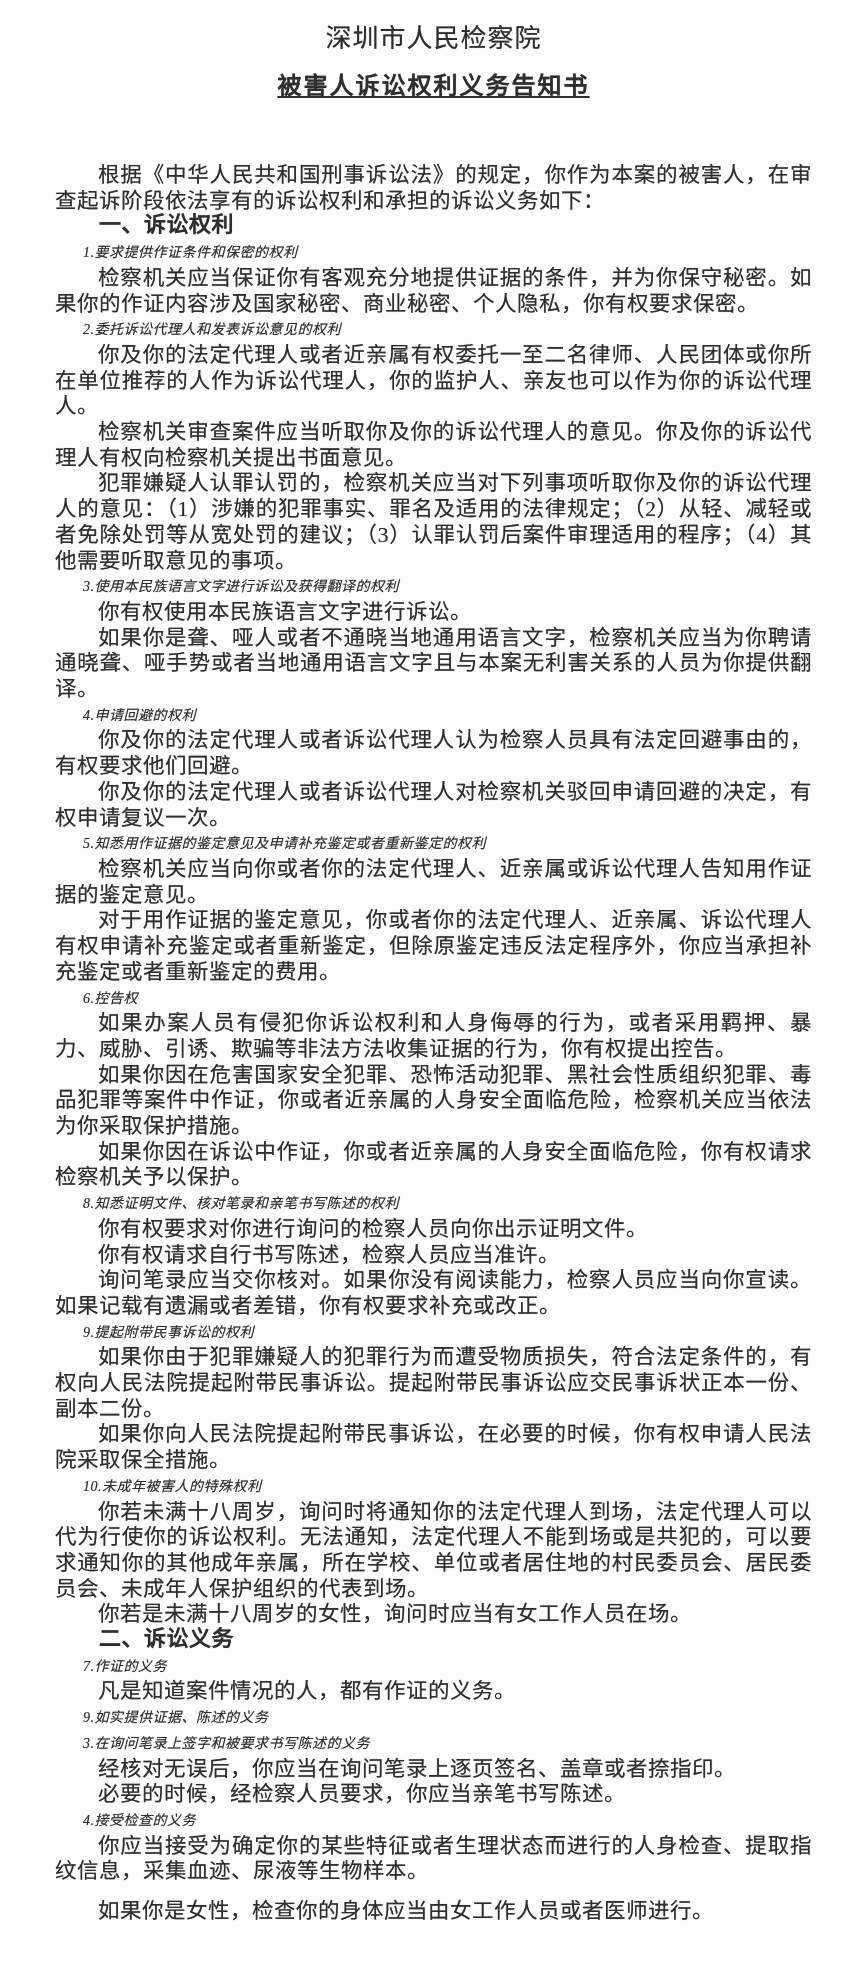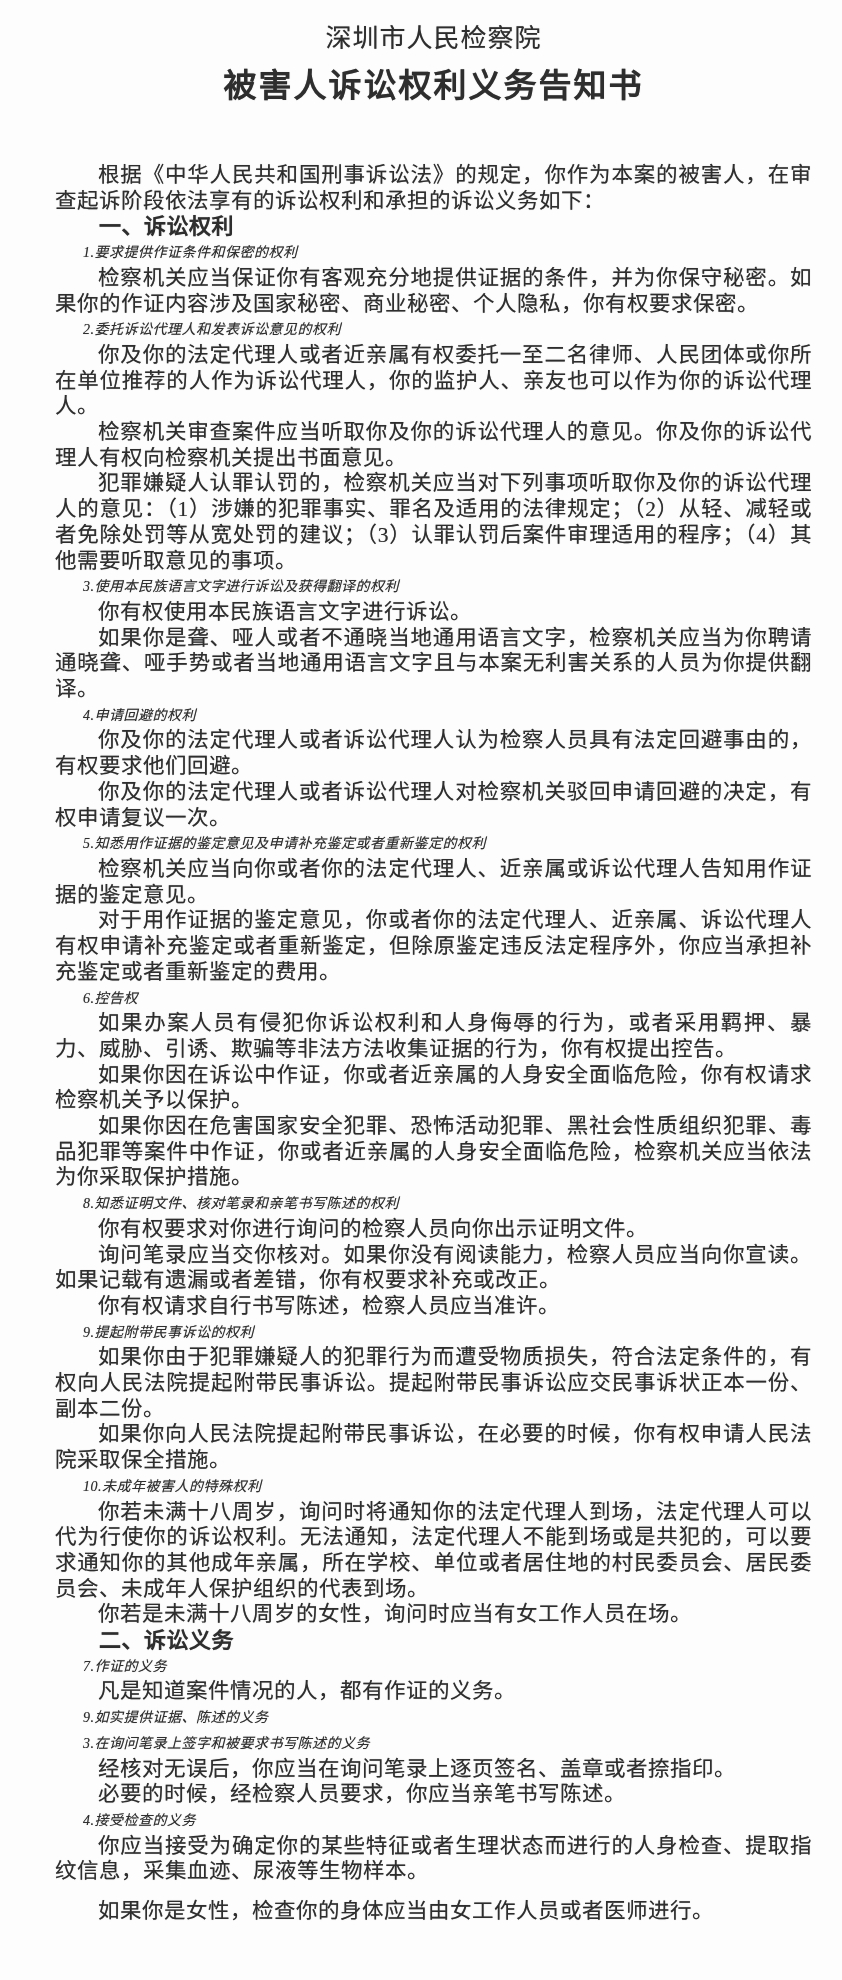--- a/index.html
+++ b/index.html
@@ -20,41 +20,42 @@
   }
   .org-name {
     text-align: center;
     font-size: 26px;
     letter-spacing: 1px;
     line-height: 34px;
     margin: 0;
   }
   .doc-title {
     text-align: center;
-    font-size: 33px;
+    font-size: 24px;
     font-weight: bold;
     letter-spacing: 2px;
     line-height: 42px;
     margin: 9px 0 0 0;
+    text-decoration: underline;
   }
   .body-text {
     margin-top: 56px;
     font-size: 21.5px;
     line-height: 25.7px;
     letter-spacing: 0.5px;
     text-align: justify;
   }
   .para {
     margin: 0;
     text-indent: 2em;
   }
   .section-heading {
     margin: 0;
     text-indent: 2em;
-    font-family: Liberation Sans, sans-serif;
+    font-family: Liberation Mono, monospace;
     font-weight: bold;
     font-size: 22px;
   }
   .item-title {
     margin: 0;
     text-indent: 2em;
     font-style: italic; 
     font-size: 14px;
   }
   .final-note {
@@ -105,29 +106,29 @@
         <p class="para">检察机关应当向你或者你的法定代理人、近亲属或诉讼代理人告知用作证据的鉴定意见。</p>
         <p class="para">对于用作证据的鉴定意见，你或者你的法定代理人、近亲属、诉讼代理人有权申请补充鉴定或者重新鉴定，但除原鉴定违反法定程序外，你应当承担补充鉴定或者重新鉴定的费用。</p>
       </div>
 
       <div>
         <p class="item-title">6.控告权</p>
         <p class="para">如果办案人员有侵犯你诉讼权利和人身侮辱的行为，或者采用羁押、暴力、威胁、引诱、欺骗等非法方法收集证据的行为，你有权提出控告。</p>
       </div>
 
       <div>
+        <p class="para">如果你因在危害国家安全犯罪、恐怖活动犯罪、黑社会性质组织犯罪、毒品犯罪等案件中作证，你或者近亲属的人身安全面临危险，检察机关应当依法为你采取保护措施。</p>
         <p class="para">如果你因在诉讼中作证，你或者近亲属的人身安全面临危险，你有权请求检察机关予以保护。</p>
-        <p class="para">如果你因在危害国家安全犯罪、恐怖活动犯罪、黑社会性质组织犯罪、毒品犯罪等案件中作证，你或者近亲属的人身安全面临危险，检察机关应当依法为你采取保护措施。</p>
       </div>
 
       <div>
         <p class="item-title">8.知悉证明文件、核对笔录和亲笔书写陈述的权利</p>
         <p class="para">你有权要求对你进行询问的检察人员向你出示证明文件。</p>
+        <p class="para">你有权请求自行书写陈述，检察人员应当准许。</p>
         <p class="para">询问笔录应当交你核对。如果你没有阅读能力，检察人员应当向你宣读。如果记载有遗漏或者差错，你有权要求补充或改正。</p>
-        <p class="para">你有权请求自行书写陈述，检察人员应当准许。</p>
       </div>
 
       <div>
         <p class="item-title">9.提起附带民事诉讼的权利</p>
         <p class="para">如果你由于犯罪嫌疑人的犯罪行为而遭受物质损失，符合法定条件的，有权向人民法院提起附带民事诉讼。提起附带民事诉讼应交民事诉状正本一份、副本二份。</p>
         <p class="para">如果你向人民法院提起附带民事诉讼，在必要的时候，你有权申请人民法院采取保全措施。</p>
       </div>
 
       <div>
         <p class="item-title">10.未成年被害人的特殊权利</p>

